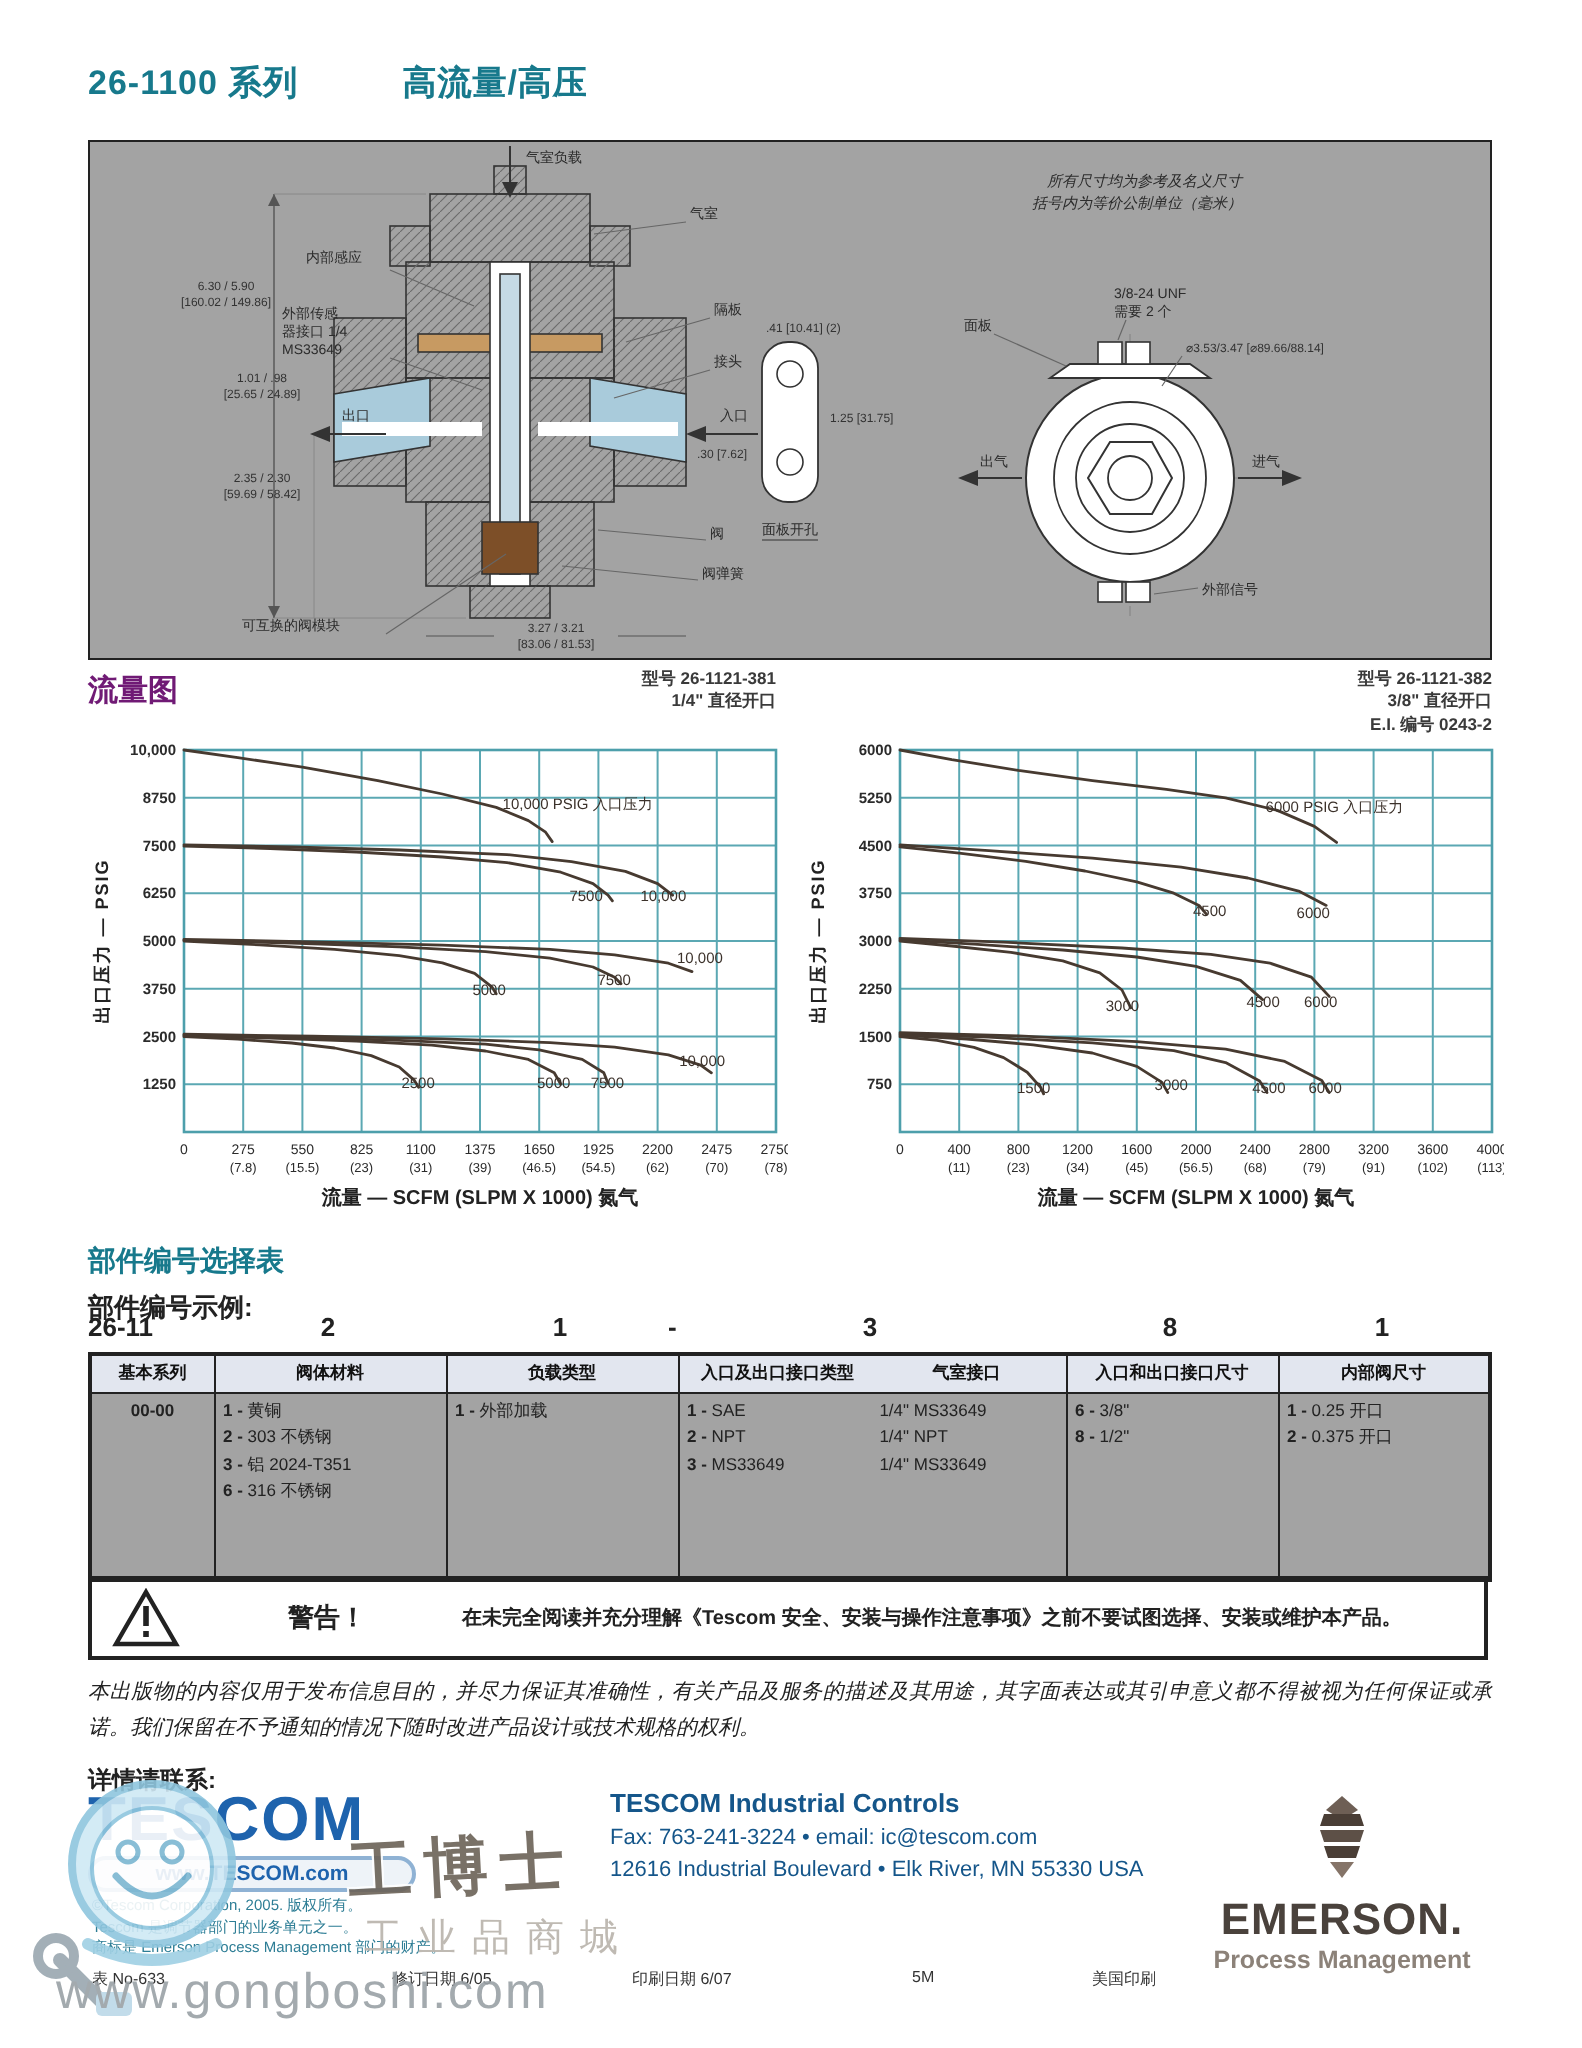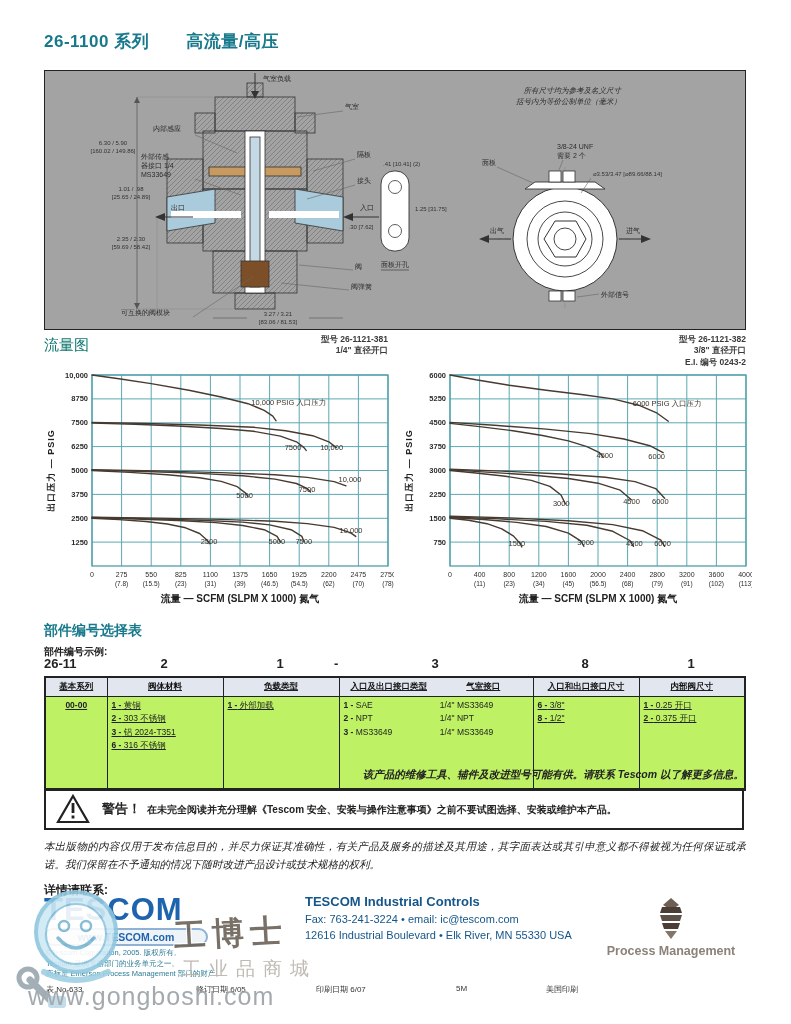--- a/index.html
+++ b/index.html
@@ -2,50 +2,50 @@
 <html><head>
 <meta charset="utf-8">
 <style>
   html,body{margin:0;padding:0;background:#e8e8e8;}
   #page{position:relative;width:791px;height:1024px;background:#ffffff;margin:0 auto;
         font-family:"Liberation Sans", sans-serif;color:#222;overflow:hidden;
         box-shadow:2px 2px 6px rgba(0,0,0,.35);}
   .abs{position:absolute;}
   
   .pagetitle{top:30px;left:44px;font-size:17px;font-weight:bold;color:#17798c;letter-spacing:.5px;}
-  .pagetitle .sub{margin-left:37px;}
+  .pagetitle .sub{margin-left:52px;}
   
   .diagram-box{top:70px;left:44px;width:700px;height:258px;border:1.5px solid #222;background:#a3a3a3;}
   .diagram-box svg{display:block;}
   .diagram-box text{font-family:"Liberation Sans",sans-serif;font-size:7px;fill:#2b2b2b;}
   text.dim{font-size:6px;fill:#333;}
   text.note{font-style:italic;font-size:7.5px;}
   
-  .flow-title{top:336px;left:44px;font-size:15px;font-weight:normal;color:#0f766e;text-align:right;}
+  .flow-title{top:336px;left:44px;font-size:15px;font-weight:bold;color:#701a75;text-align:right;}
   .chart-block{top:334px;width:352px;}
   .chart-head{height:36px;text-align:right;padding-right:6px;font-size:8.5px;font-weight:bold;color:#3a3a3a;line-height:1.35;}
   
   .pn-title{top:622px;left:44px;font-size:14px;font-weight:bold;color:#17798c;}
-  .pn-example-label{top:645px;left:44px;font-size:10px;font-weight:bold;color:#222;text-align:right;}
+  .pn-example-label{top:645px;left:44px;font-size:13px;font-weight:bold;color:#222;text-align:right;}
   .pn-example{top:656px;left:44px;width:700px;height:18px;display:flex;font-size:13px;font-weight:bold;color:#222;position:absolute;}
   .pn-example span{display:block;text-align:center;}
   .pn-ex-dash{position:absolute;left:290px;top:0;}
-  .pn-table{top:676px;left:44px;width:700px;border-collapse:collapse;border:2px solid #222;background:#bef264;table-layout:fixed;position:absolute;text-decoration:underline;}
+  .pn-table{top:676px;left:44px;width:700px;border-collapse:collapse;border:2px solid #222;background:#a3a3a3;table-layout:fixed;position:absolute;}
   .pn-table th{border:1px solid #222;background:#e2e6ef;font-size:8.5px;padding:3px 2px;color:#111;}
   .pn-table td{border-left:1px solid #222;vertical-align:top;padding:3px 4px;height:86px;font-size:8.5px;}
   .pn-item{margin-bottom:2px;line-height:1.35;white-space:nowrap;}
   .pn-item b{font-weight:bold;}
   .pn-col0-item{font-weight:bold;text-align:center;}
   .pn-h4{display:flex;}
   .pn-h4 span{flex:1;}
   .pn-sub1{display:inline-block;width:52%;}
   .pn-sub2{display:inline-block;}
   .service-note{top:768px;left:44px;width:700px;text-align:right;font-size:10.5px;font-weight:bold;font-style:italic;color:#222;}
   
-  .warning-box{top:788px;left:44px;width:700px;height:42px;border:2px solid #222;display:flex;align-items:center;padding:0;box-sizing:border-box;}
+  .warning-box{top:788px;left:44px;width:700px;height:42px;border:2px solid #222;display:flex;align-items:center;padding:0;box-sizing:border-box;gap:42px;}
   .warn-tri{margin:0 12px 0 10px;}
   .warn-label{font-size:13px;font-weight:bold;margin-right:6px;white-space:nowrap;}
   .warn-text{font-size:10px;font-weight:bold;line-height:1.3;}
   .disclaimer{top:838px;left:44px;width:702px;font-family:"Liberation Serif",serif;font-style:italic;font-size:10.5px;line-height:1.75;color:#222;text-align:justify;}
   .contact-heading{top:882px;left:44px;font-size:12px;font-weight:bold;}
   
   .tescom-block{top:894px;left:44px;width:250px;}
   .tescom-logo{font-size:31px;font-weight:bold;color:#1e63ad;letter-spacing:1px;line-height:1;}
   .tescom-url{margin-top:3px;width:160px;text-align:center;border:2px solid #8fb2d4;border-radius:12px;
               font-size:10.5px;font-weight:bold;color:#1e63ad;background:#eef3f8;padding:1px 0;}
@@ -421,21 +421,20 @@
             <div class="pn-item"><b>8 -</b> 1/2"</div>
           </td>
         <td class="pn-col-items">
             <div class="pn-item"><b>1 -</b> 0.25 开口</div>
             <div class="pn-item"><b>2 -</b> 0.375 开口</div>
           </td>
       </tr>
     </tbody>
   </table>
 
-  <div class="abs service-note">该产品的维修工具、辅件及改进型号可能有供。请联系 Tescom 以了解更多信息。</div>
 
   <div class="abs warning-box">
     <svg class="warn-tri" width="34" height="30" viewBox="0 0 34 30">
       <polygon points="17,2 32,28 2,28" fill="#fff" stroke="#222" stroke-width="2.2"></polygon>
       <rect x="15.6" y="9" width="2.8" height="10" fill="#222"></rect>
       <rect x="15.6" y="21.5" width="2.8" height="3" fill="#222"></rect>
     </svg>
     <span class="warn-label">警告！</span>
     <span class="warn-text">在未完全阅读并充分理解《Tescom 安全、安装与操作注意事项》之前不要试图选择、安装或维护本产品。</span>
   </div>
@@ -456,20 +455,21 @@
   </div>
 
   <div class="abs emerson-block">
     <svg width="44" height="42" viewBox="0 0 44 42">
       <polygon points="22,0 30,7 22,12 14,7" fill="#6e5f55"></polygon>
       <polygon points="13,9 31,9 33,15 11,15" fill="#4a3e36"></polygon>
       <polygon points="11,17 33,17 31,23 13,23" fill="#5d5047"></polygon>
       <polygon points="13,25 31,25 29,31 15,31" fill="#4a3e36"></polygon>
       <polygon points="16,33 28,33 22,41" fill="#857468"></polygon>
     </svg>
+    <div class="emerson-name">EMERSON.</div>
     <div class="emerson-sub">Process Management</div>
   </div>
 
   <div class="abs copyright">
     <div>©Tescom Corporation, 2005. 版权所有。</div>
     <div>Tescom 是调节器部门的业务单元之一。</div>
     <div>商标是 Emerson Process Management 部门的财产。</div>
   </div>
 
   <div class="docrow">

